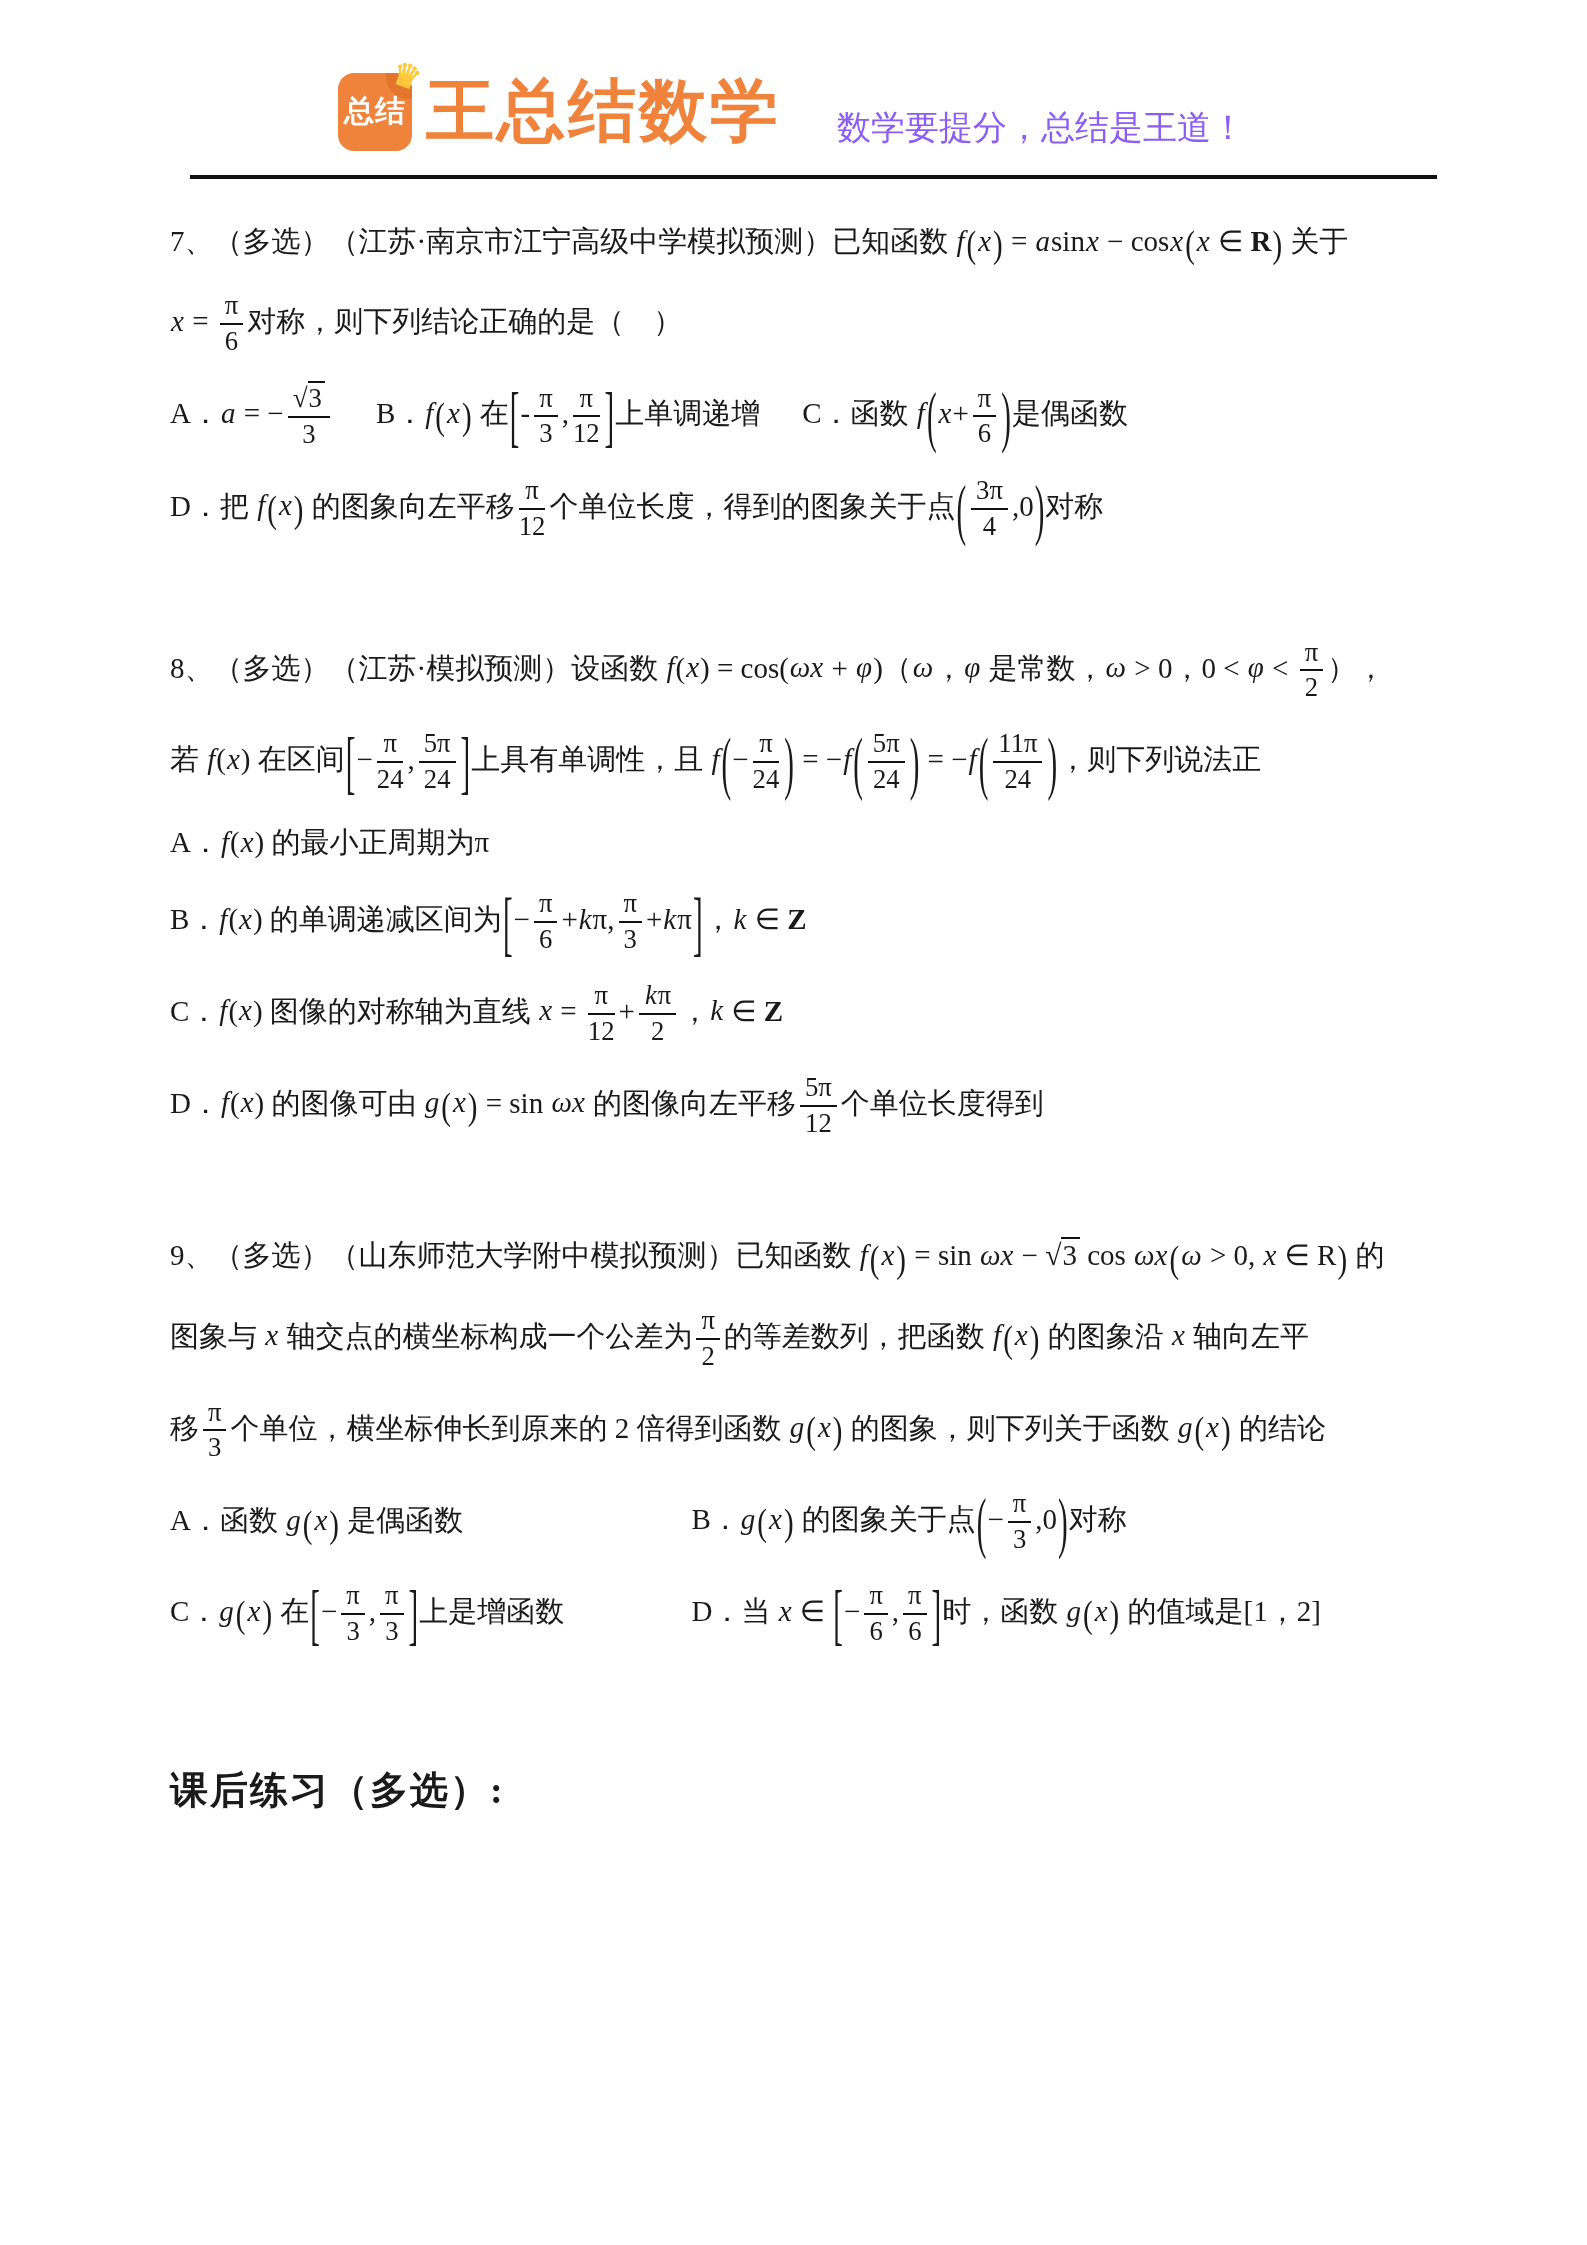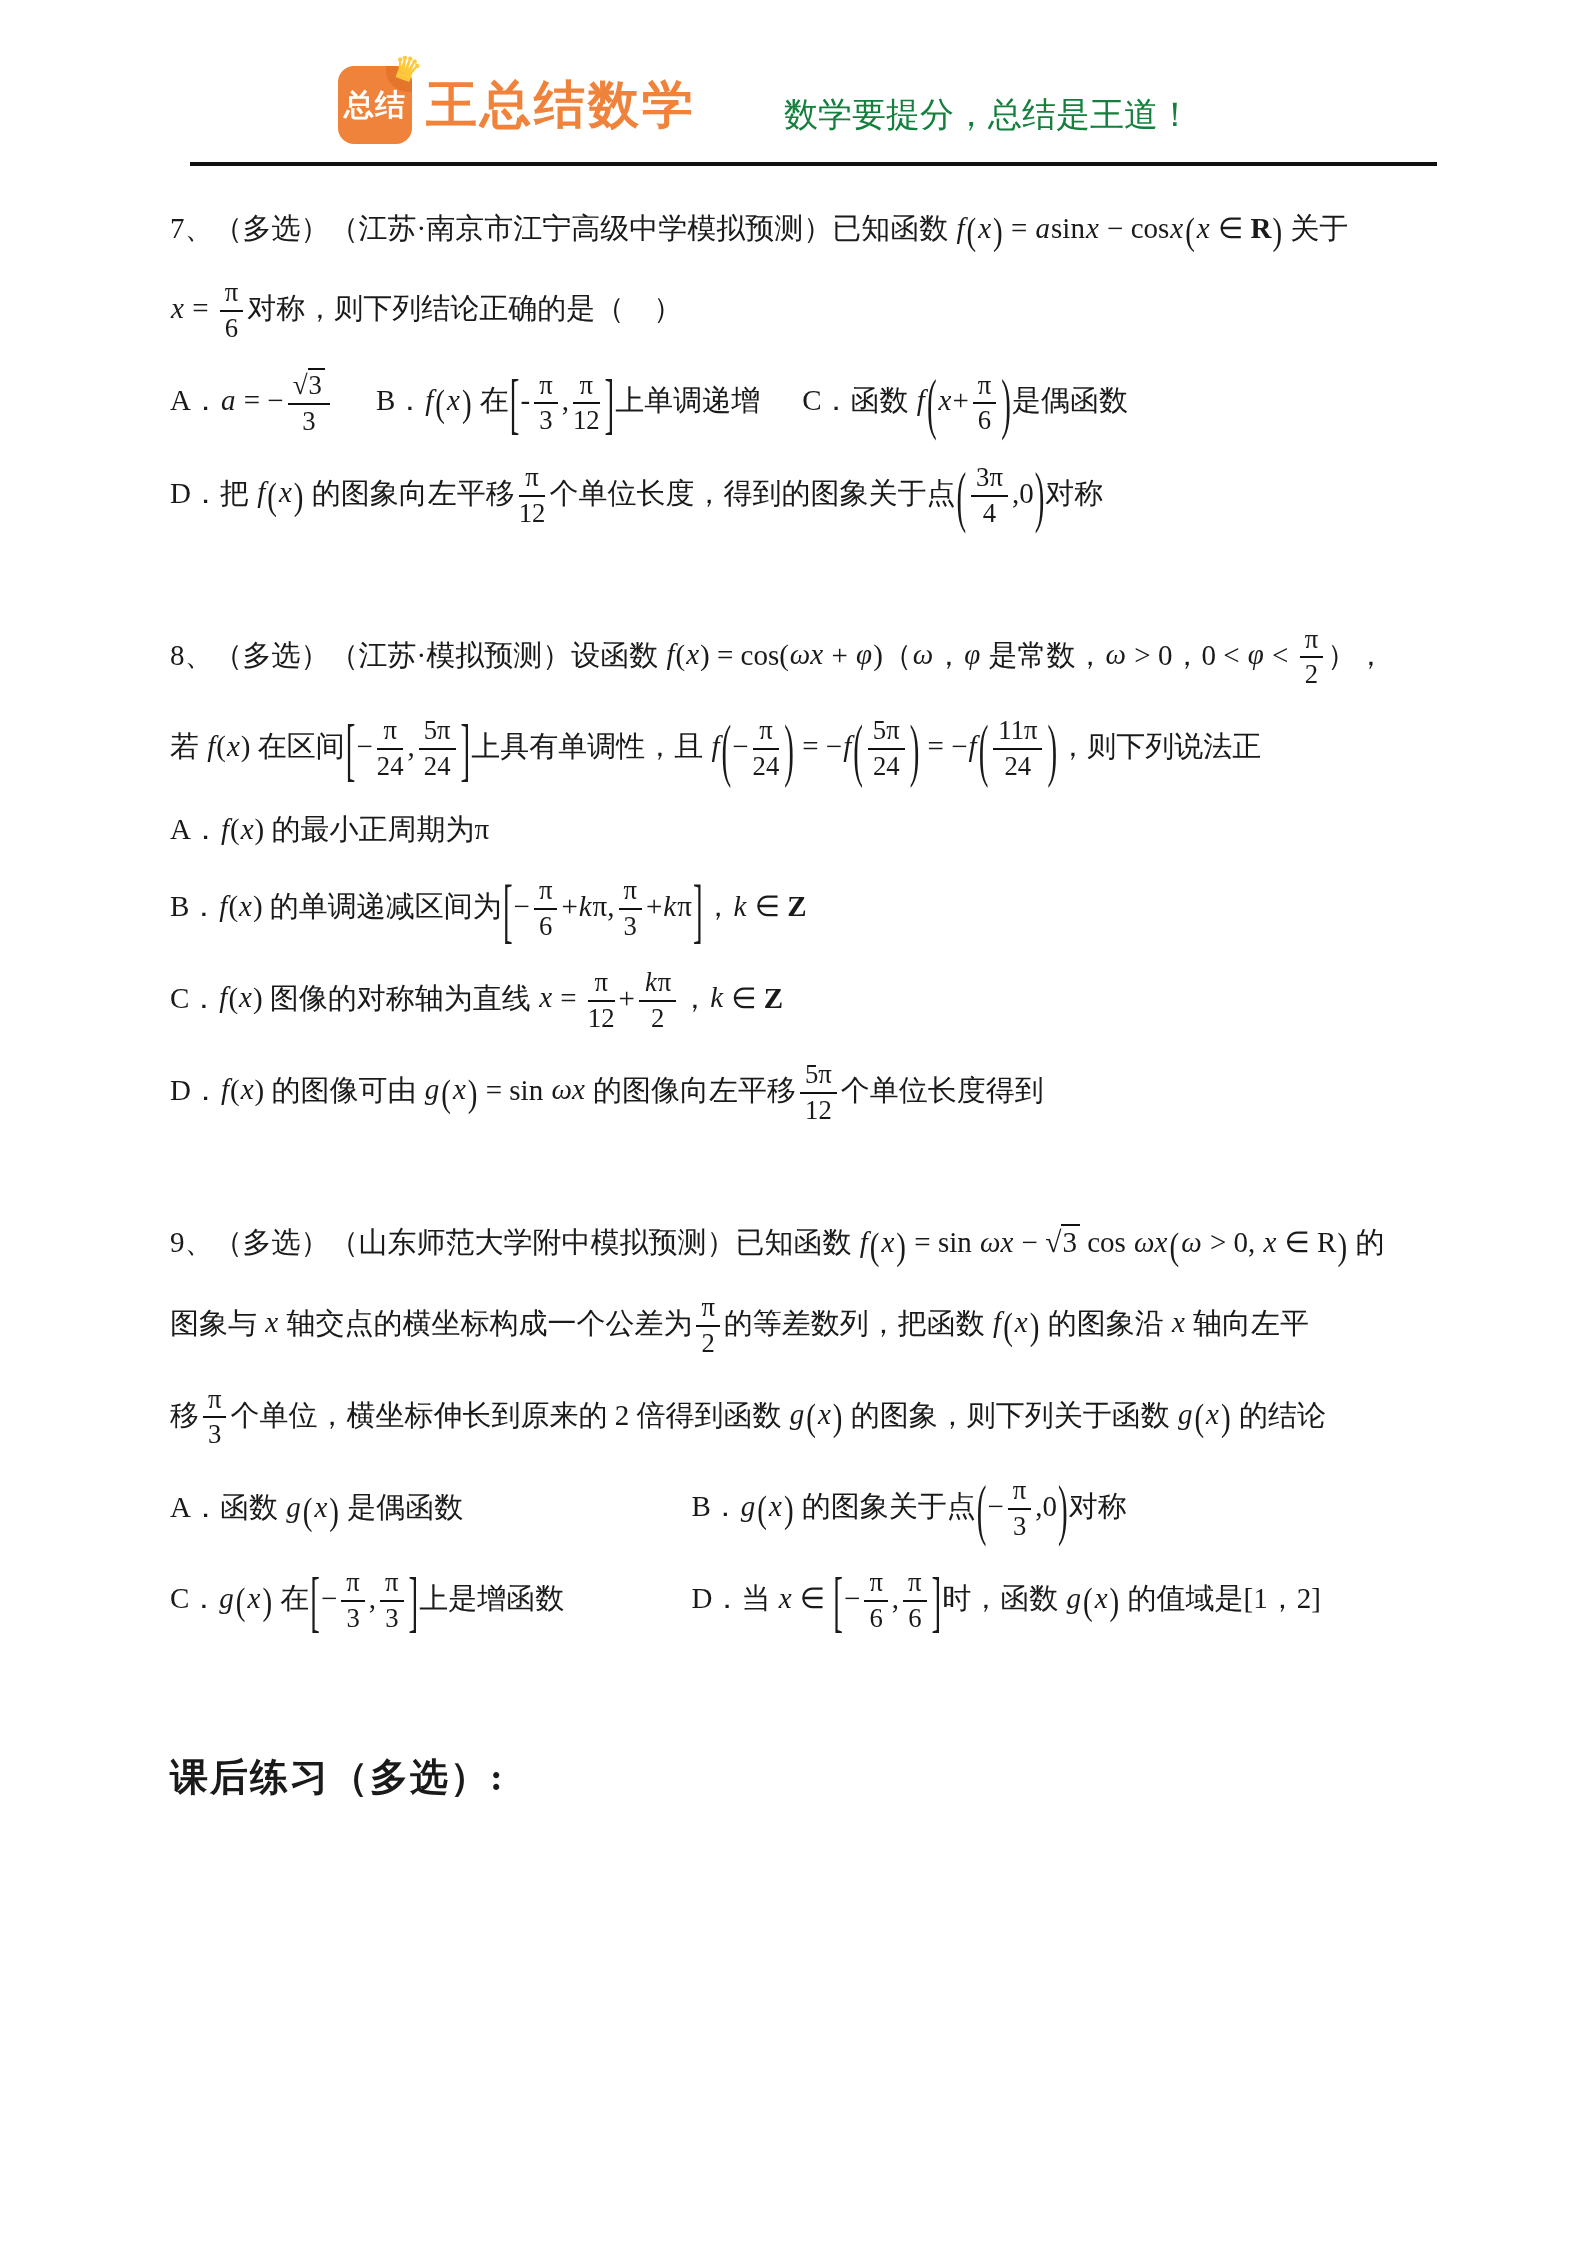--- a/index.html
+++ b/index.html
@@ -8,23 +8,23 @@
 
   
   .header{display:flex;align-items:flex-end;padding:66px 0 0 0;margin-left:338px;}
   .logo{display:flex;align-items:center;}
   .logo-badge{position:relative;width:74px;height:78px;background:#F0833B;border-radius:16px;
               color:#fff;font-weight:bold;font-size:30px;display:flex;align-items:center;justify-content:center;
               font-family:"Liberation Sans",sans-serif;letter-spacing:1px;}
   .logo-badge::after{content:"";position:absolute;top:0;right:0;width:26px;height:26px;
               background:#D96B20;border-radius:0 16px 0 22px;opacity:.55;}
   .crown{position:absolute;top:-16px;right:-10px;color:#FFC93C;font-size:32px;transform:rotate(20deg);z-index:2;}
-  .logo-text{font-size:51px;font-weight:bold;color:#F0833B;font-family:"Liberation Sans",sans-serif;
+  .logo-text{font-size:68px;font-weight:bold;color:#F0833B;font-family:"Liberation Sans",sans-serif;
              margin-left:14px;letter-spacing:3px;}
-  .slogan{font-size:34px;margin-left:88px;padding-bottom:6px;color:#15803d;font-weight:500;}
+  .slogan{font-size:34px;margin-left:56px;padding-bottom:6px;color:#8b5cf6;font-weight:500;}
   .rule{height:4px;background:#111;margin:18px 150px 0 190px;}
 
   
   .content{padding:26px 145px 0 170px;}
   .question{margin-bottom:96px;margin-top:15px;}
   .question:last-of-type{margin-bottom:0;}
   .mline{font-size:29px;line-height:1.45;margin:26px 0;white-space:nowrap;}
   .mline:first-child{margin-top:0;}
   .col{display:inline-block;vertical-align:middle;white-space:nowrap;}
   .rm{font-style:normal;}

